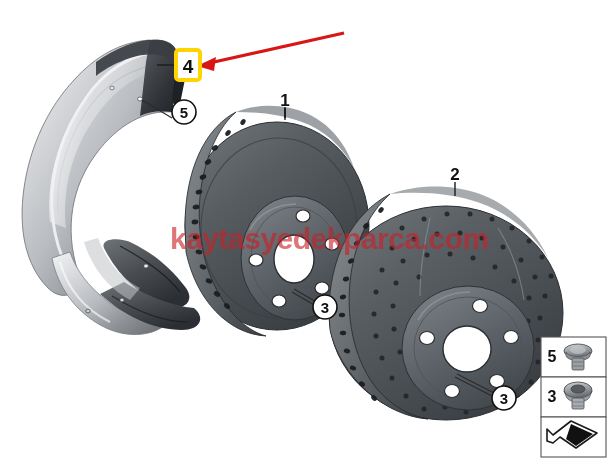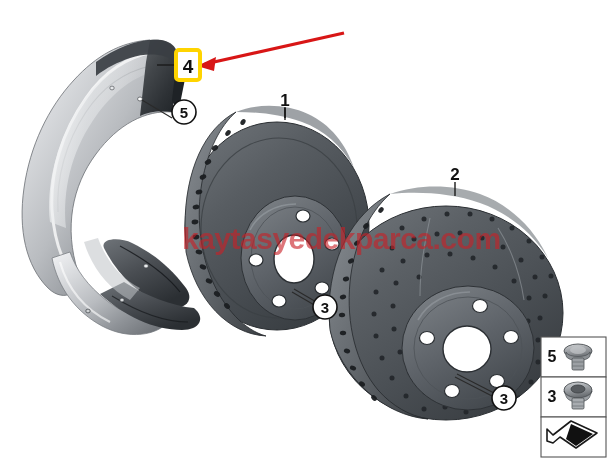--- a/index.html
+++ b/index.html
@@ -29,21 +29,20 @@
     position:absolute;
     left:170px;top:222px;
     font-family:"Liberation Sans", sans-serif;
     font-size:30px;
     font-weight:bold;
     color:rgba(200,32,38,0.62);
     letter-spacing:-0.5px;
     white-space:nowrap;
     pointer-events:none;
     user-select:none;
-    margin-left:12px;
   }
 </style>
 </head>
 <body>
 
 <div id="diagram-root">
 
   <svg class="layer" viewBox="0 0 613 474">
     <defs>
 

